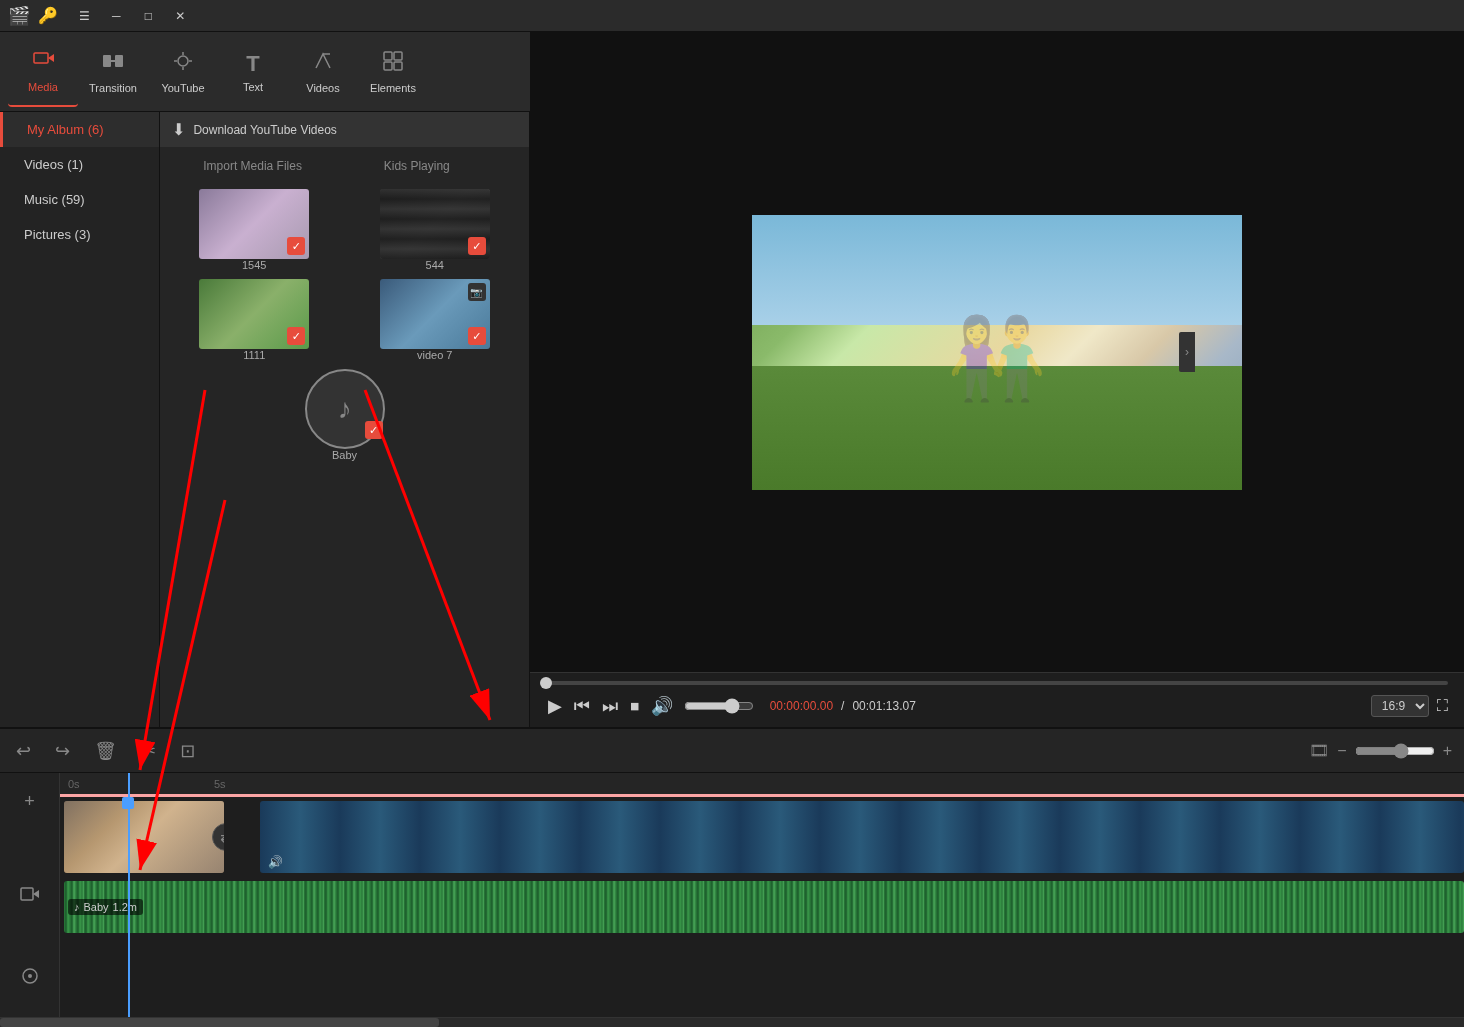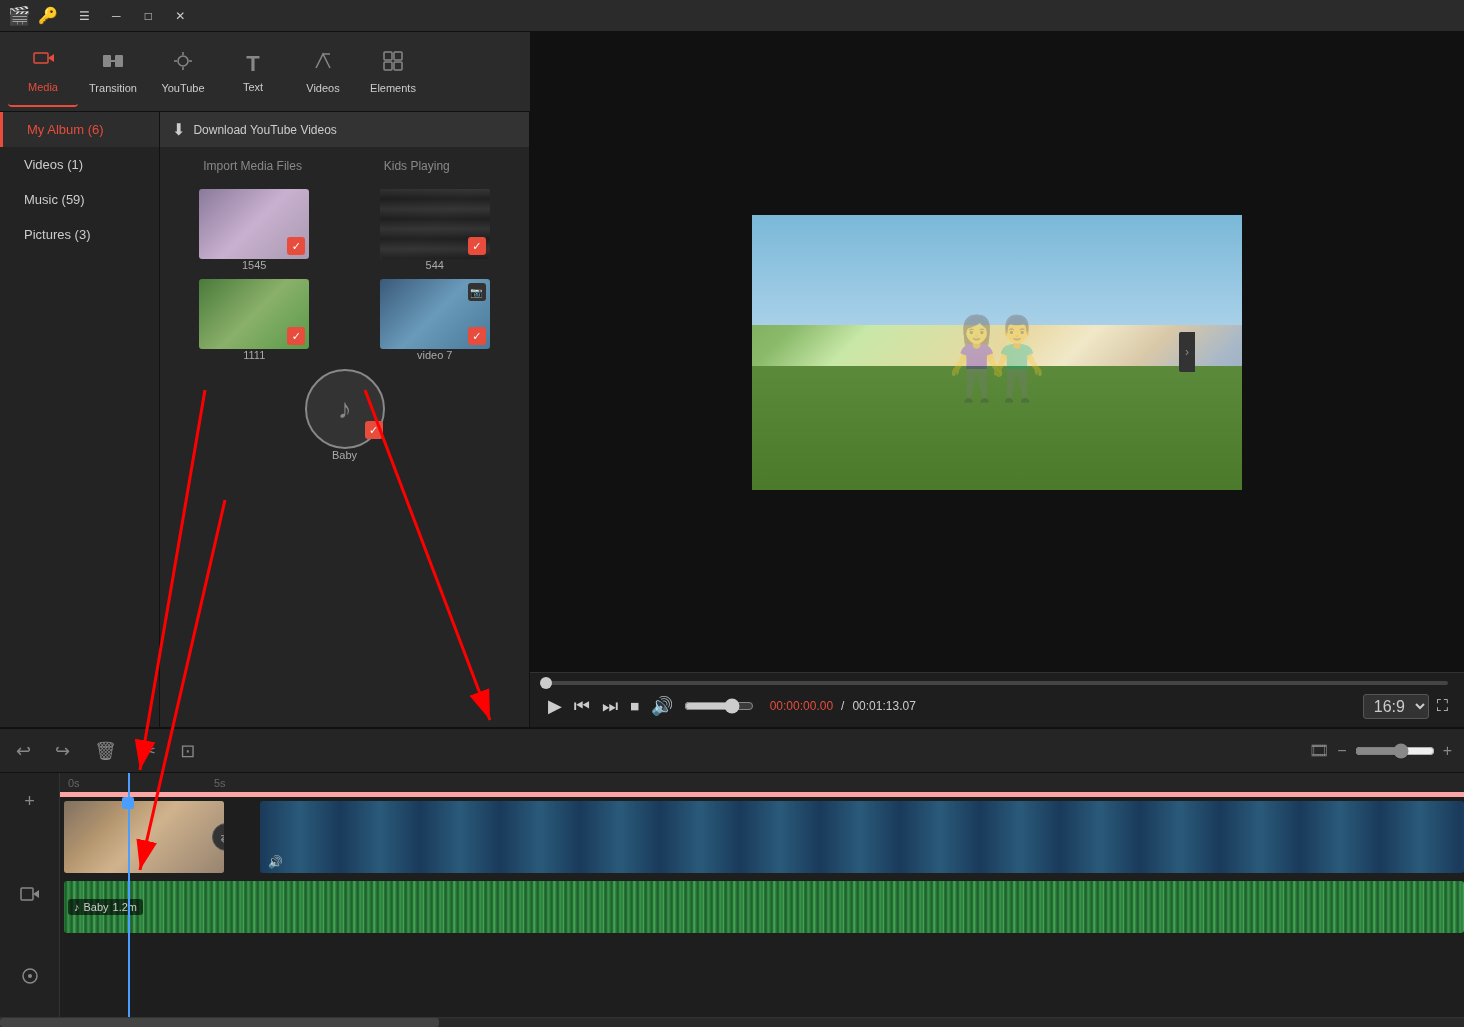--- a/index.html
+++ b/index.html
@@ -112,21 +112,21 @@
     }
     #progress-fill { width: 0%; height: 100%; background: #e74c3c; border-radius: 2px; }
     #progress-thumb { width: 12px; height: 12px; background: #ccc; border-radius: 50%; position: absolute; left: 0%; top: -4px; transform: translateX(-50%); }
     #controls-row { display: flex; align-items: center; gap: 8px; }
     .ctrl-btn { background: none; border: none; color: #ccc; cursor: pointer; font-size: 18px; padding: 2px; }
     .time-display { font-size: 12px; color: #e74c3c; margin-left: 8px; }
     .time-total { font-size: 12px; color: #ccc; }
     .spacer { flex: 1; }
     #volume-slider { width: 70px; accent-color: #ccc; }
     .aspect-select {
-      background: #333; border: 1px solid #555; color: #ccc; font-size: 16px;
+      background: #333; border: 1px solid #555; color: #ccc; font-size: 12px;
       padding: 2px 6px; border-radius: 3px; cursor: pointer;
     }
     .fullscreen-btn { background: none; border: none; color: #ccc; cursor: pointer; font-size: 16px; }
 
     
     #timeline-area {
       height: 300px; background: #1a1a1a; border-top: 2px solid #111; display: flex; flex-direction: column;
     }
     #timeline-toolbar {
       height: 44px; background: #252525; display: flex; align-items: center; padding: 0 12px; gap: 16px;
@@ -145,21 +145,21 @@
       width: 60px; background: #222; display: flex; flex-direction: column; justify-content: space-around;
       padding: 0 4px; border-right: 1px solid #333;
     }
     .track-icon { color: #666; font-size: 16px; display: flex; align-items: center; justify-content: center; height: 50px; }
 
     #timeline-tracks {
       flex: 1; overflow: hidden; position: relative; background: #1e1e1e;
     }
     #timeline-ruler {
       height: 24px; background: #252525; display: flex; align-items: center; padding: 0 8px;
-      font-size: 11px; color: #666; border-bottom: 5px solid #fca5a5; position: relative;
+      font-size: 11px; color: #666; border-bottom: 3px solid #fca5a5; position: relative;
     }
     #timeline-playhead {
       position: absolute; top: 0; left: 68px; width: 2px; background: #4a9eff; height: 100%; z-index: 10;
     }
     #timeline-playhead-top {
       width: 12px; height: 12px; background: #4a9eff; border-radius: 2px; position: absolute; top: 24px; left: 62px; z-index: 11;
     }
 
     #video-track {
       height: 80px; display: flex; align-items: center; padding: 4px 0; position: relative;

